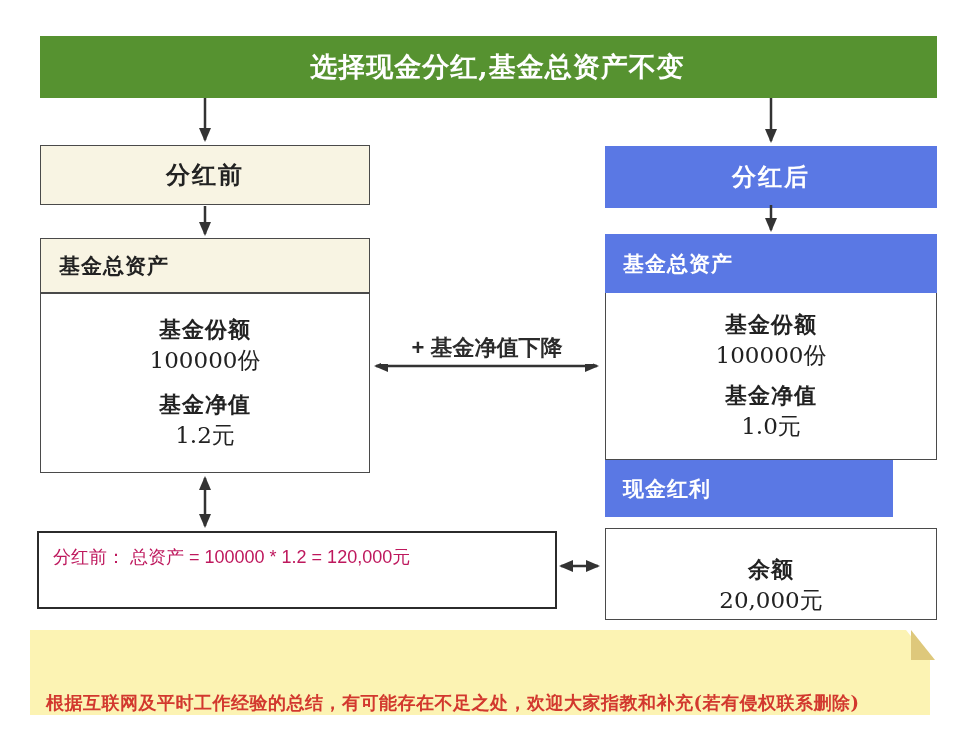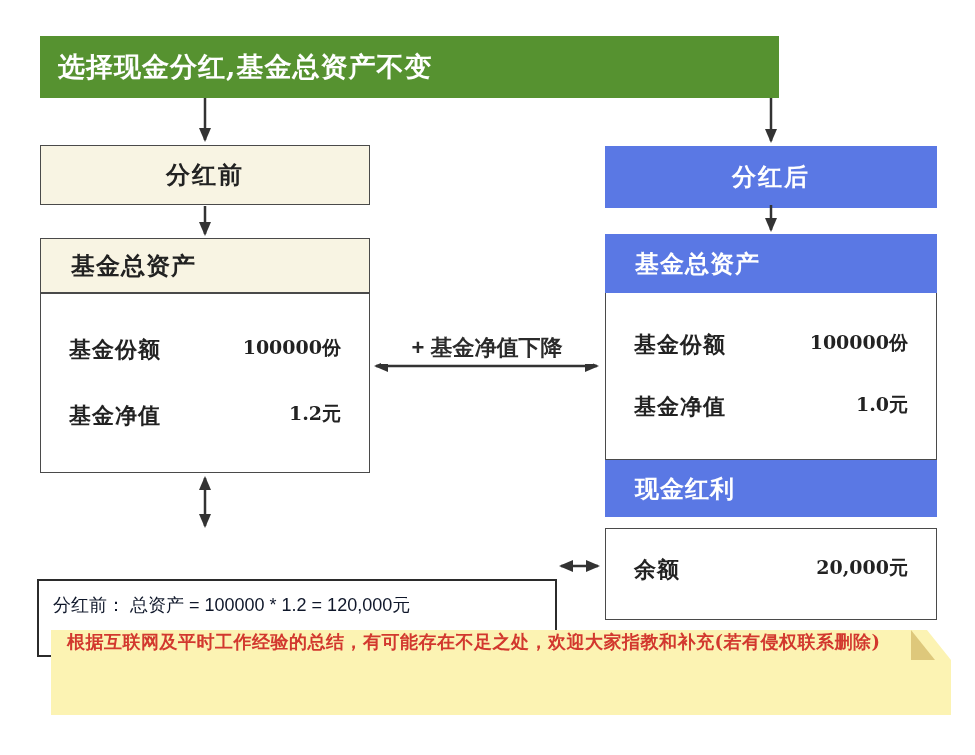--- a/index.html
+++ b/index.html
@@ -4,70 +4,70 @@
 <style>
   html,body{margin:0;padding:0;background:#ffffff;}
   .canvas{
     position:relative;width:975px;height:755px;background:#ffffff;overflow:hidden;
     font-family:"DejaVu Serif","Liberation Serif",serif;color:#222;
   }
   .abs{position:absolute;box-sizing:border-box;}
 
   
   .banner{
-    left:40px;top:36px;width:739px;height:62px;background:#569230;
+    left:40px;top:36px;width:897px;height:62px;background:#569230;
     display:flex;align-items:center;padding-left:18px;
-    color:#ffffff;font-size:27px;font-weight:bold;letter-spacing:1px;
+    color:#ffffff;font-size:27px;font-weight:bold;letter-spacing:1px;justify-content:center;
   }
 
   
   .stage{display:flex;align-items:center;justify-content:center;
     font-size:24px;font-weight:bold;letter-spacing:2px;}
   .stage.before{left:40px;top:145px;width:330px;height:60px;
     background:#F8F4E3;border:1px solid #4a4a4a;color:#222;}
   .stage.after{left:605px;top:146px;width:332px;height:62px;
     background:#5A78E4;color:#ffffff;}
 
   
-  .sec-head{display:flex;align-items:center;padding-left:30px;
-    font-size:24px;font-weight:bold;letter-spacing:1px;}
+  .sec-head{display:flex;align-items:center;padding-left:18px;
+    font-size:21px;font-weight:bold;letter-spacing:1px;}
   .sec-head.cream{left:40px;top:238px;width:330px;height:55px;
     background:#F8F4E3;border:1px solid #4a4a4a;color:#222;}
   .sec-head.blue1{left:605px;top:234px;width:332px;height:59px;
     background:#5A78E4;color:#ffffff;}
-  .sec-head.blue2{left:605px;top:460px;width:332px;height:57px;
+  .sec-head.blue2{left:605px;top:460px;width:288px;height:57px;
     background:#5A78E4;color:#ffffff;}
 
   
   .panel{background:#ffffff;border:1px solid #4a4a4a;
     display:flex;flex-direction:column;justify-content:space-evenly;
     padding:6px 28px;}
   .panel.left-values{left:40px;top:293px;width:330px;height:180px;}
   .panel.right-values{left:605px;top:293px;width:332px;height:167px;border-top:none;}
   .panel.balance{left:605px;top:528px;width:332px;height:92px;
     justify-content:flex-start;padding-top:26px;}
-  .vrow{display:flex;justify-content:space-between;align-items:flex-start;}
+  .vrow{display:flex;justify-content:space-between;align-items:center;flex-direction:column;}
   .vrow .lbl{font-size:22px;font-weight:bold;letter-spacing:1px;}
-  .vrow .val{font-size:19px;font-weight:bold;}
+  .vrow .val{font-size:23px;font-weight:normal;}
 
   
   .mid-note{left:381px;top:331px;width:212px;background:#ffffff;
     text-align:center;font-family:"Liberation Sans","DejaVu Sans",sans-serif;
     font-weight:bold;font-size:22px;line-height:33px;color:#2b2b2b;z-index:5;}
 
   
   .formula{left:37px;top:531px;width:520px;height:78px;background:#ffffff;
     border:2px solid #2b2b2b;padding:11px 0 0 14px;
     font-family:"Liberation Sans","DejaVu Sans",sans-serif;
-    font-size:18px;line-height:27px;color:#0f172a;margin-top:48px;}
+    font-size:18px;line-height:27px;color:#be185d;}
 
   
-  .note{left:51px;top:630px;width:900px;height:85px;background:#FCF3B3;
+  .note{left:30px;top:630px;width:900px;height:85px;background:#FCF3B3;
     clip-path:polygon(0 0,calc(100% - 24px) 0,100% 30px,100% 100%,0 100%);
-    display:flex;align-items:flex-start;padding-left:16px;}
+    display:flex;align-items:flex-end;padding-left:16px;}
   .note-fold{right:0;top:0;width:24px;height:30px;background:#DEC87B;
     clip-path:polygon(0 0,100% 100%,0 100%);z-index:6;}
   .note-text{color:#D2382E;font-size:18px;font-weight:bold;letter-spacing:0.5px;}
 
   .arrows{left:0;top:0;width:975px;height:755px;pointer-events:none;z-index:4;}
 </style>
 </head>
 <body>
 
 <div class="canvas">

